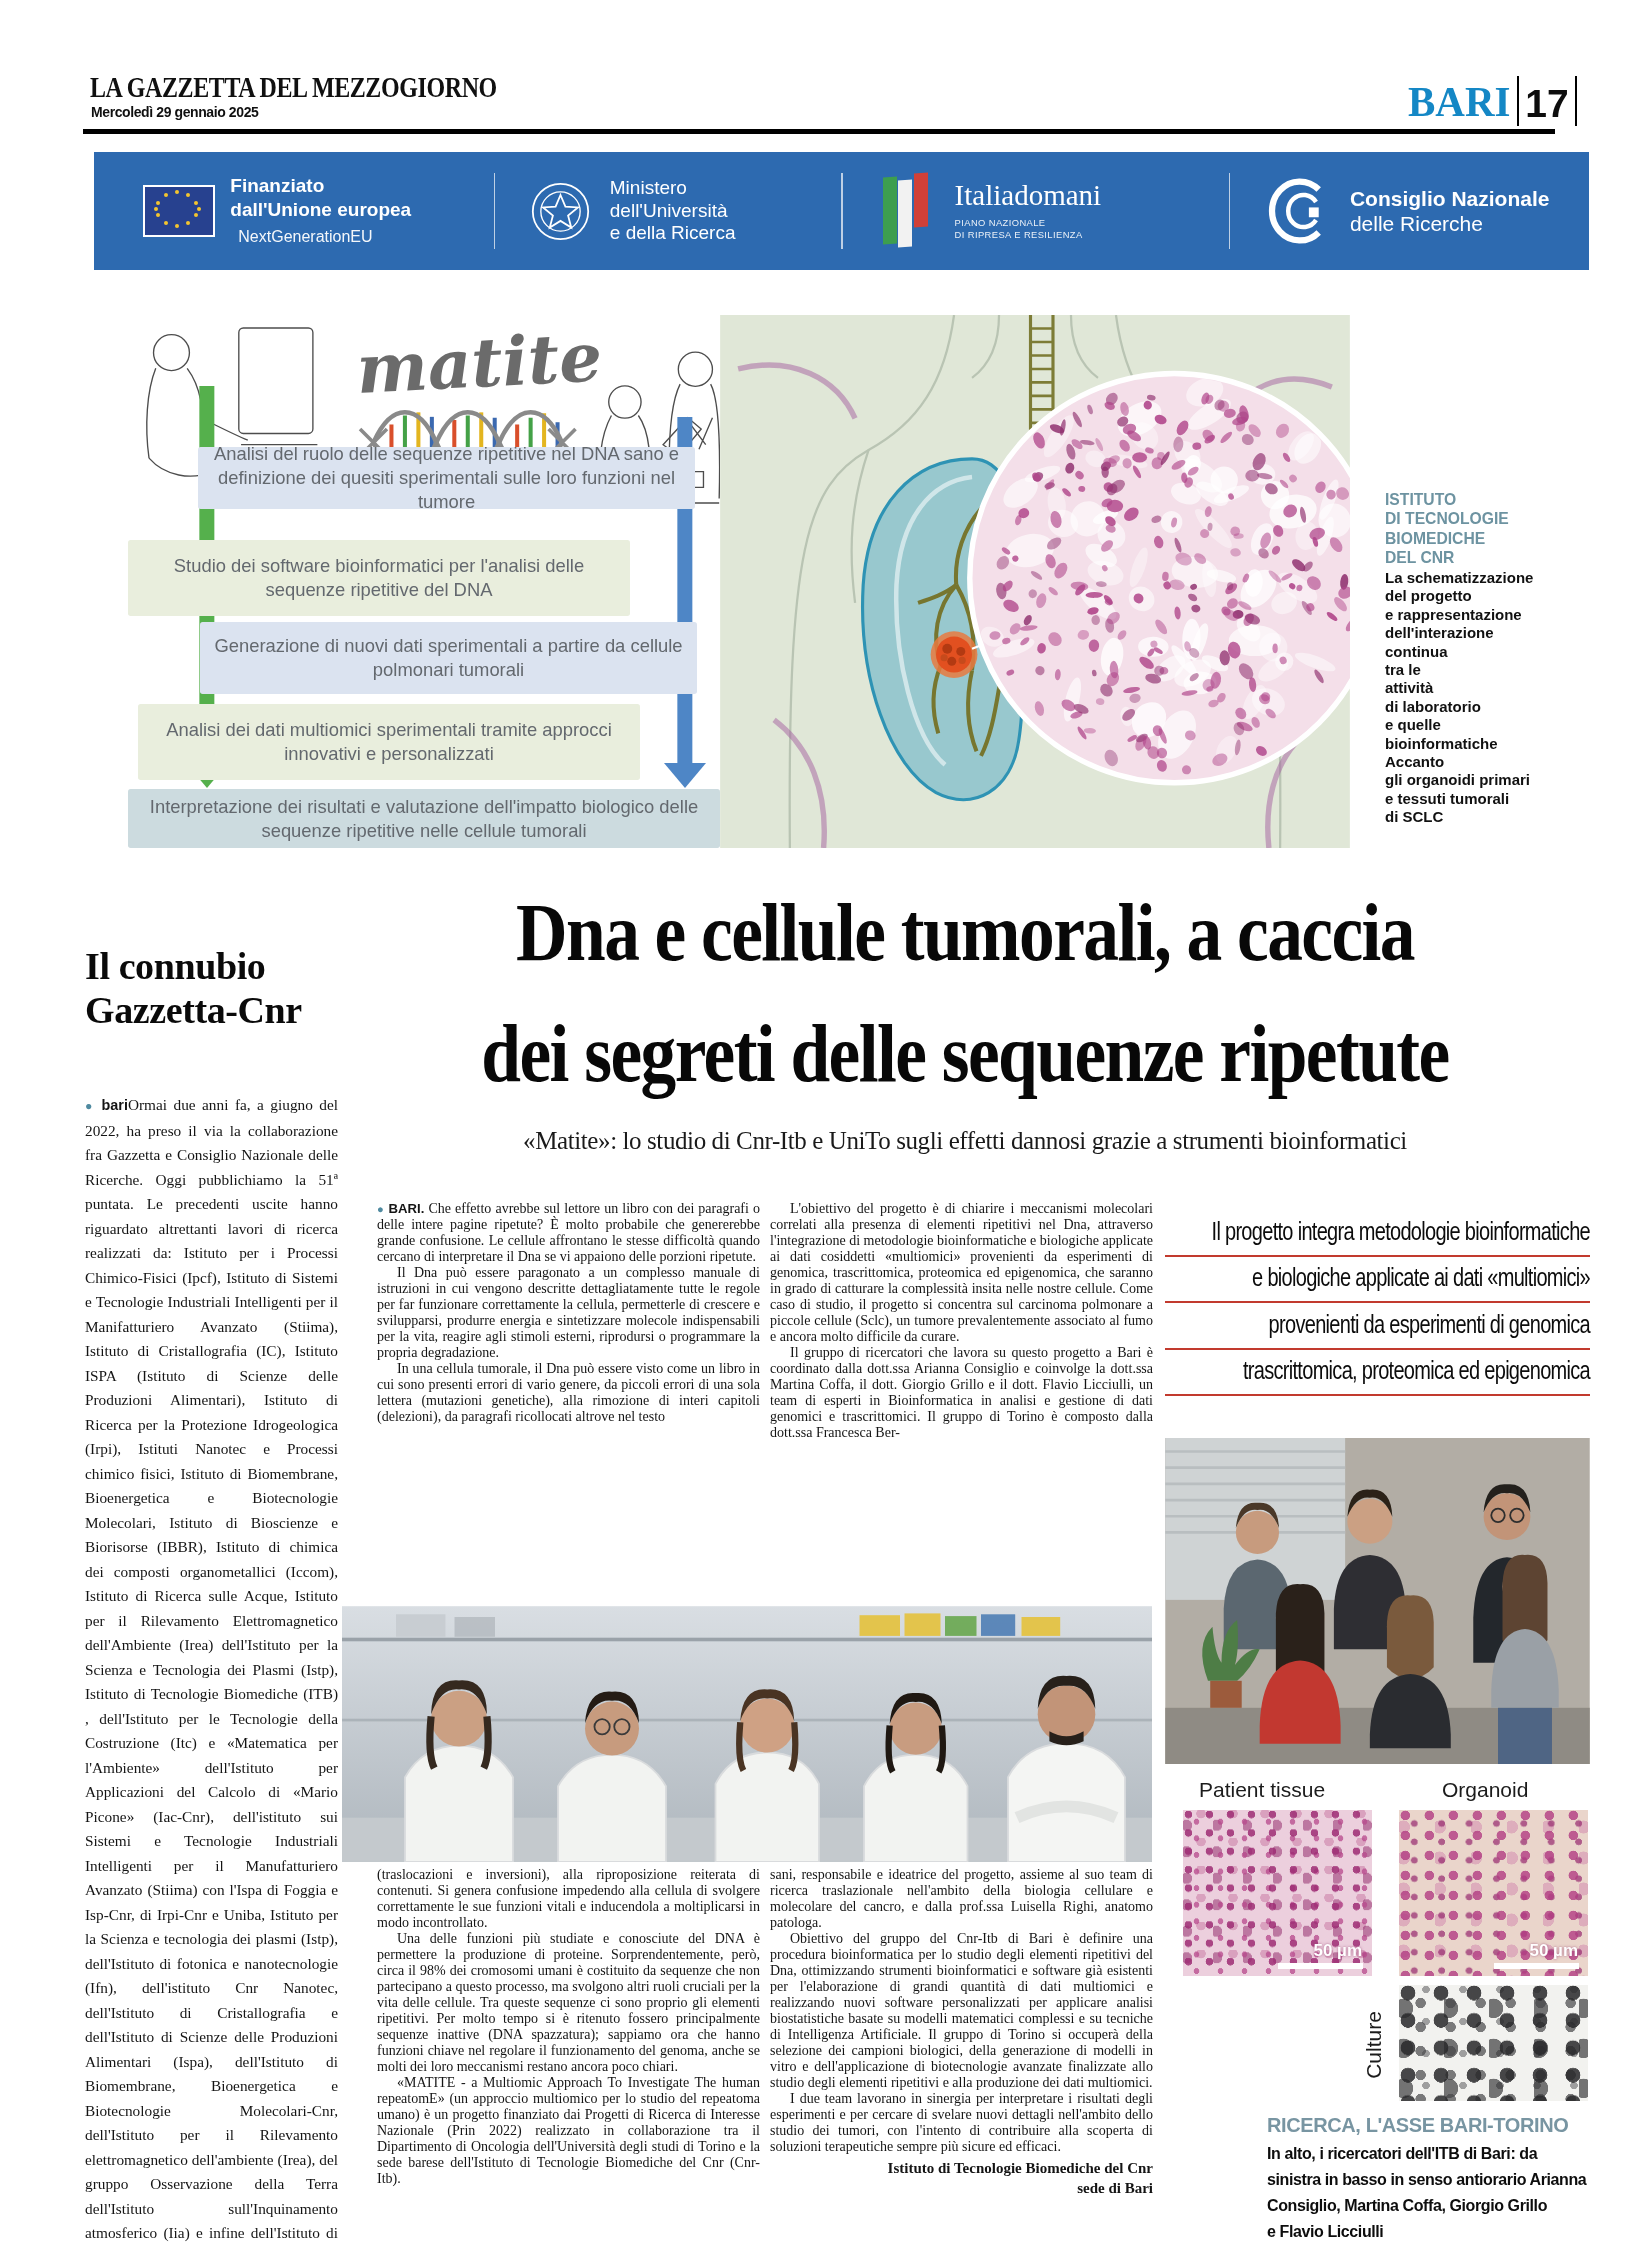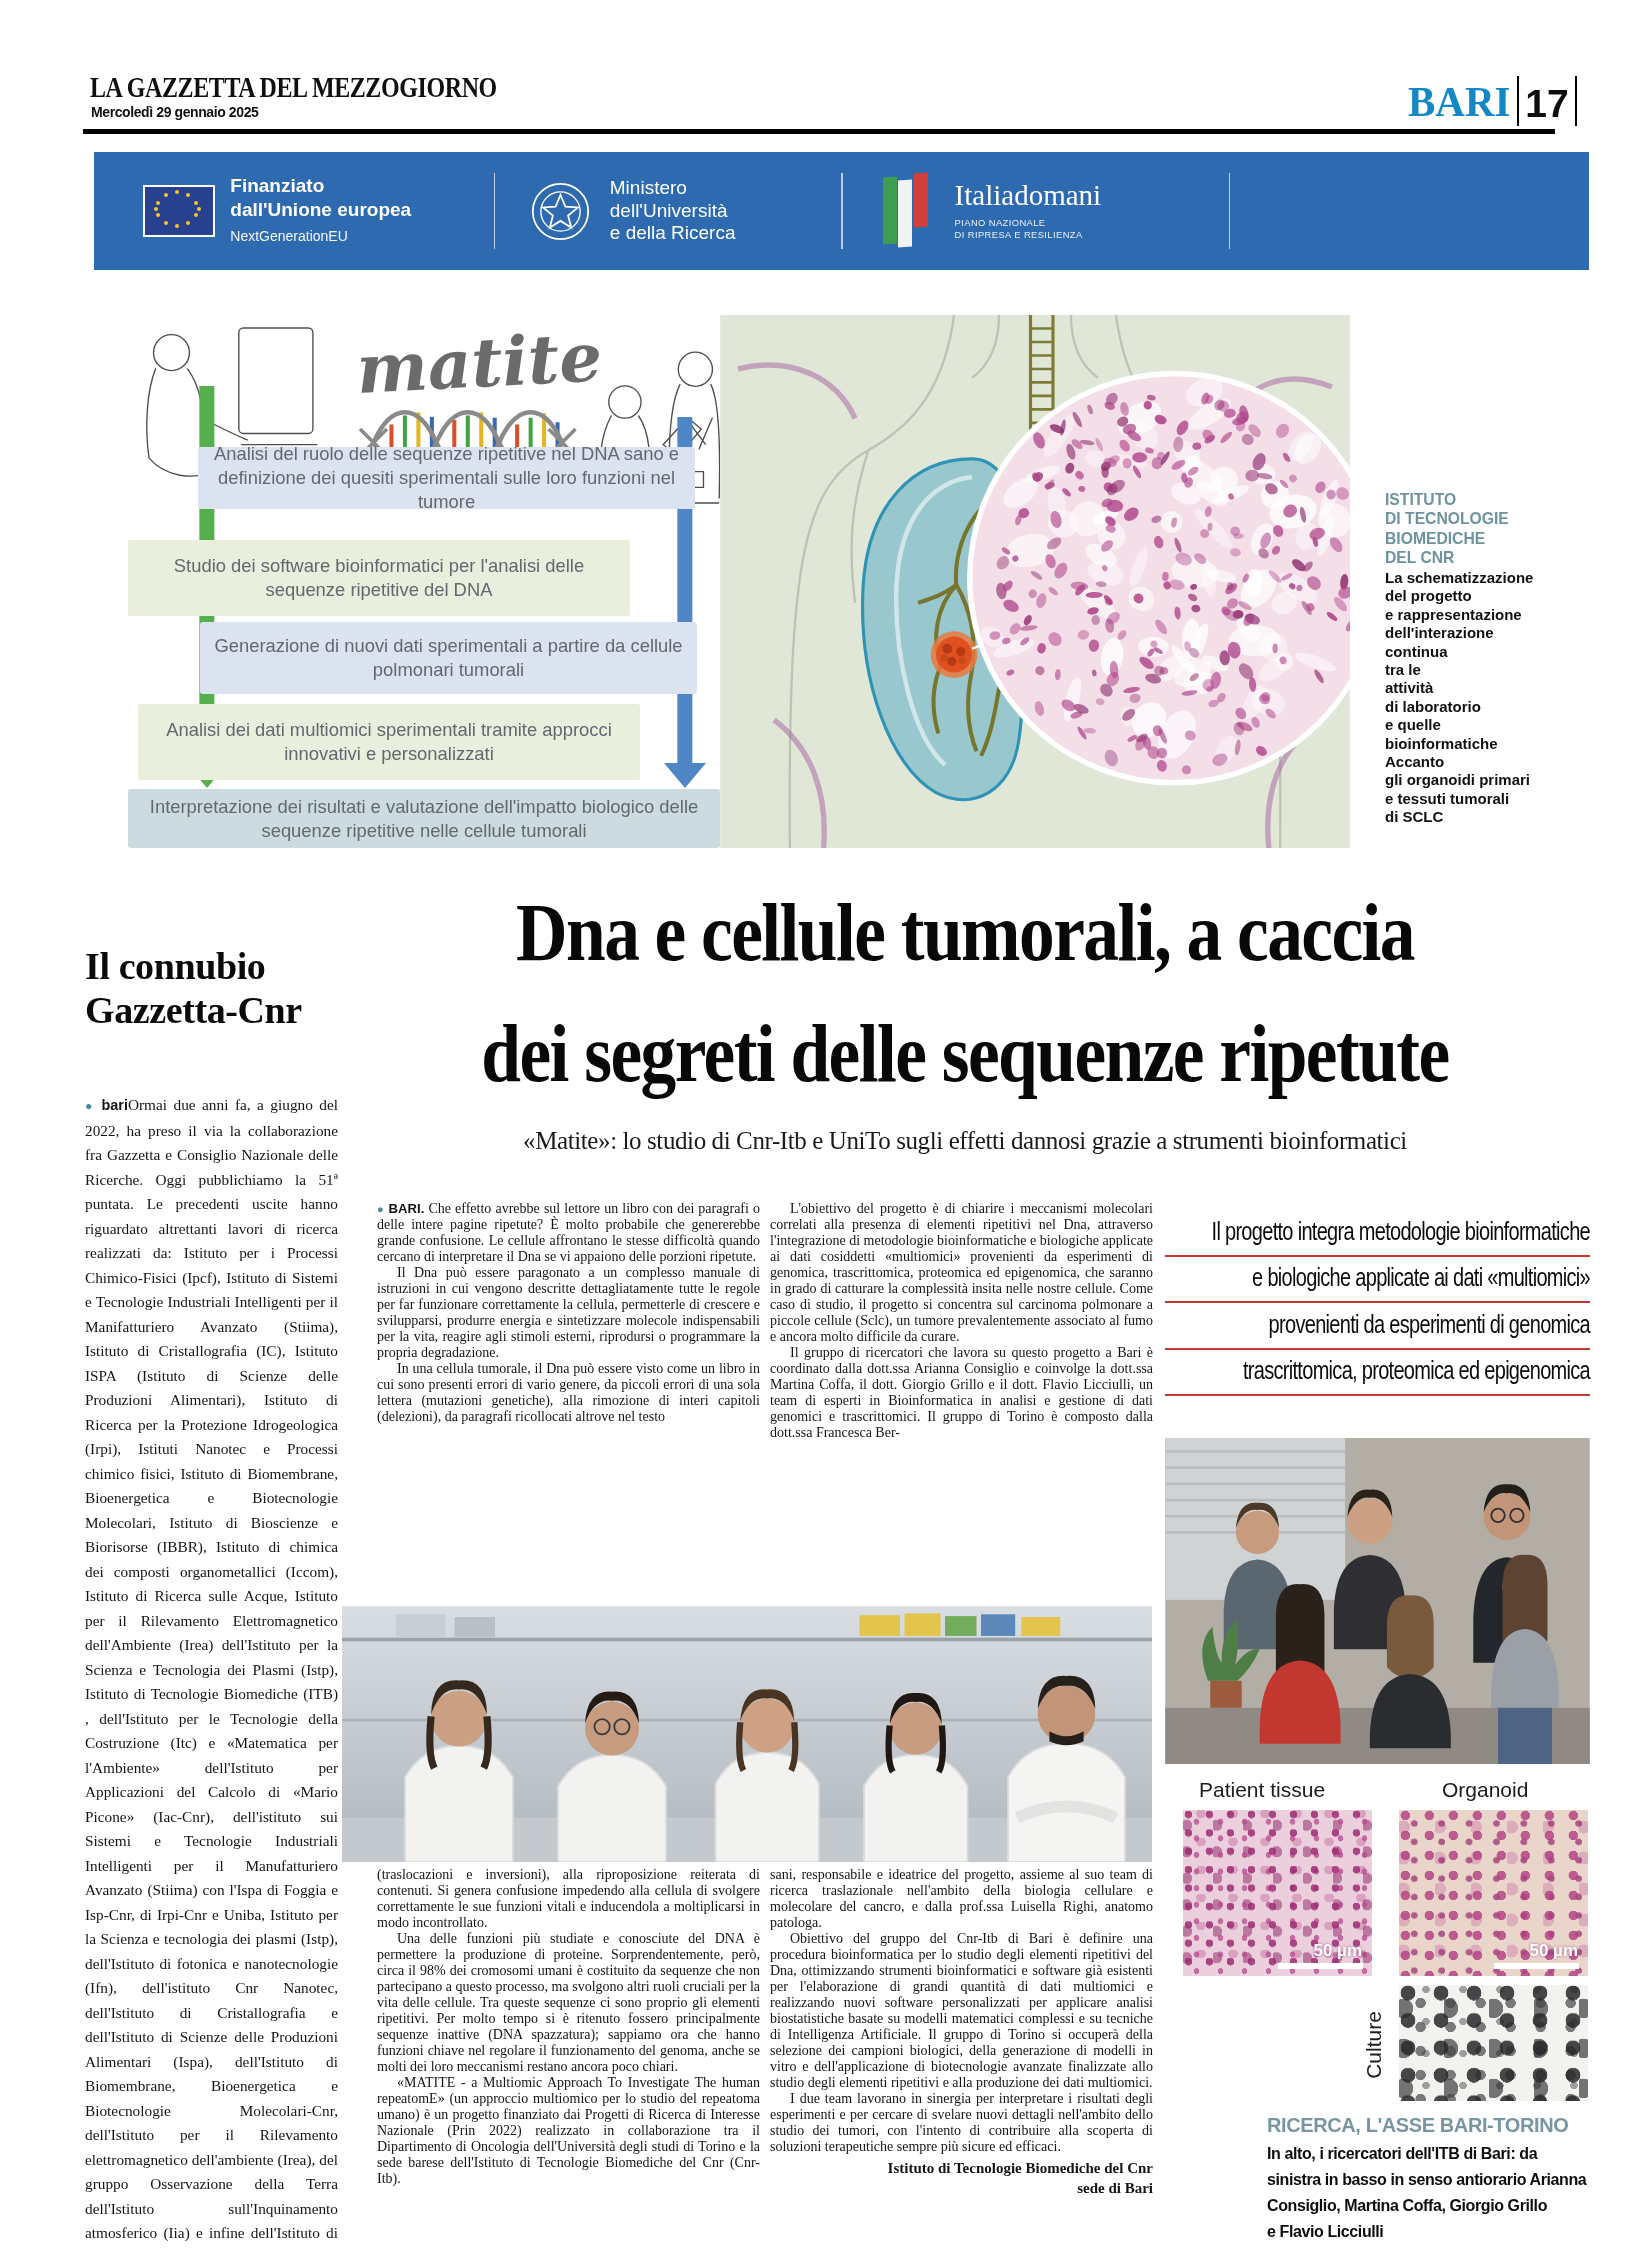--- a/index.html
+++ b/index.html
@@ -18,21 +18,21 @@
   .header-rule{left:83px;top:129px;width:1472px;height:5px;background:#000;}
 
   
   .banner{left:94px;top:152px;width:1495px;height:118px;background:#2d6ab0;display:flex;align-items:center;color:#fff;}
   .banner .cell{position:relative;height:100%;display:flex;align-items:center;}
   .banner .vdiv{width:1.3px;height:76px;background:#d8e2ef;opacity:.85;}
   .logo-eu{width:400px;padding-left:49px;box-sizing:border-box;gap:15.3px;}
   .eu-flag{width:68px;height:48px;background:#27418f;border:2.2px solid #fff;position:relative;flex:none;}
   .eu-flag i{position:absolute;width:4px;height:4px;background:#f4c52f;border-radius:50%;}
   .eu-text .b1{font-family:"Liberation Sans",sans-serif;font-weight:700;font-size:19px;line-height:23.4px;}
-  .eu-text .b3{font-family:"Liberation Sans",sans-serif;font-weight:400;font-size:14px;line-height:21.6px;margin-top:5.4px;opacity:.95;}
+  .eu-text .b3{font-family:"Liberation Sans",sans-serif;font-weight:400;font-size:16px;line-height:21.6px;margin-top:5.4px;opacity:.95;margin-left:8px;}
   .logo-mur{width:346px;padding-left:31.5px;box-sizing:border-box;gap:16px;}
   .mur-emblem{flex:none;}
   .mur-text{font-family:"Liberation Sans",sans-serif;font-weight:400;font-size:19px;line-height:22.5px;}
   .logo-ita{width:386px;padding-left:40px;box-sizing:border-box;gap:18px;}
   .ita-mark{position:relative;width:54px;height:76px;flex:none;}
   .ita-mark i{position:absolute;top:3.6px;width:13.5px;height:67px;transform:skewY(-4deg);}
   .ita-mark .g{left:0;background:#3d9e4f;}
   .ita-mark .w{left:15.3px;background:#f2f2f2;top:7.2px;}
   .ita-mark .r{left:31px;background:#d04038;top:0px;height:54px;}
   .ita-title{font-family:"Liberation Serif",serif;font-weight:400;font-size:29px;line-height:29px;}
@@ -183,20 +183,31 @@
           <i class="w"></i>
           <i class="r"></i>
         </div>
       <div>
         <div class="ita-title">Italiadomani</div>
         <div class="ita-sub pre">PIANO NAZIONALE
 DI RIPRESA E RESILIENZA</div>
       </div>
     </div>
     <div class="vdiv"></div>
+    <div class="cell logo-cnr">
+      <svg width="67" height="72" viewBox="0 0 150 160">
+        <path d="M118 32 A62 66 0 1 0 118 128" fill="none" stroke="#fff" stroke-width="14"></path>
+        <path d="M112 60 A34 36 0 1 0 112 100" fill="none" stroke="#fff" stroke-width="10"></path>
+        <rect x="96" y="72" width="22" height="22" fill="#fff"></rect>
+      </svg>
+      <div class="cnr-text">
+        <div class="c1">Consiglio Nazionale</div>
+        <div class="c2">delle Ricerche</div>
+      </div>
+    </div>
   </div>
 
   <div class="abs infographic">
     <svg width="592" height="211" viewBox="0 0 1315 470">
       <g fill="none" stroke="#4d4d4d" stroke-width="3">
 
         <circle cx="95" cy="95" r="40"></circle>
         <path d="M60 130 C40 180 35 260 45 330 M130 130 C160 170 170 230 165 300"></path>
         <path d="M45 330 C80 370 140 380 185 360 L210 430"></path>
         <rect x="245" y="40" width="165" height="235" rx="10"></rect>

